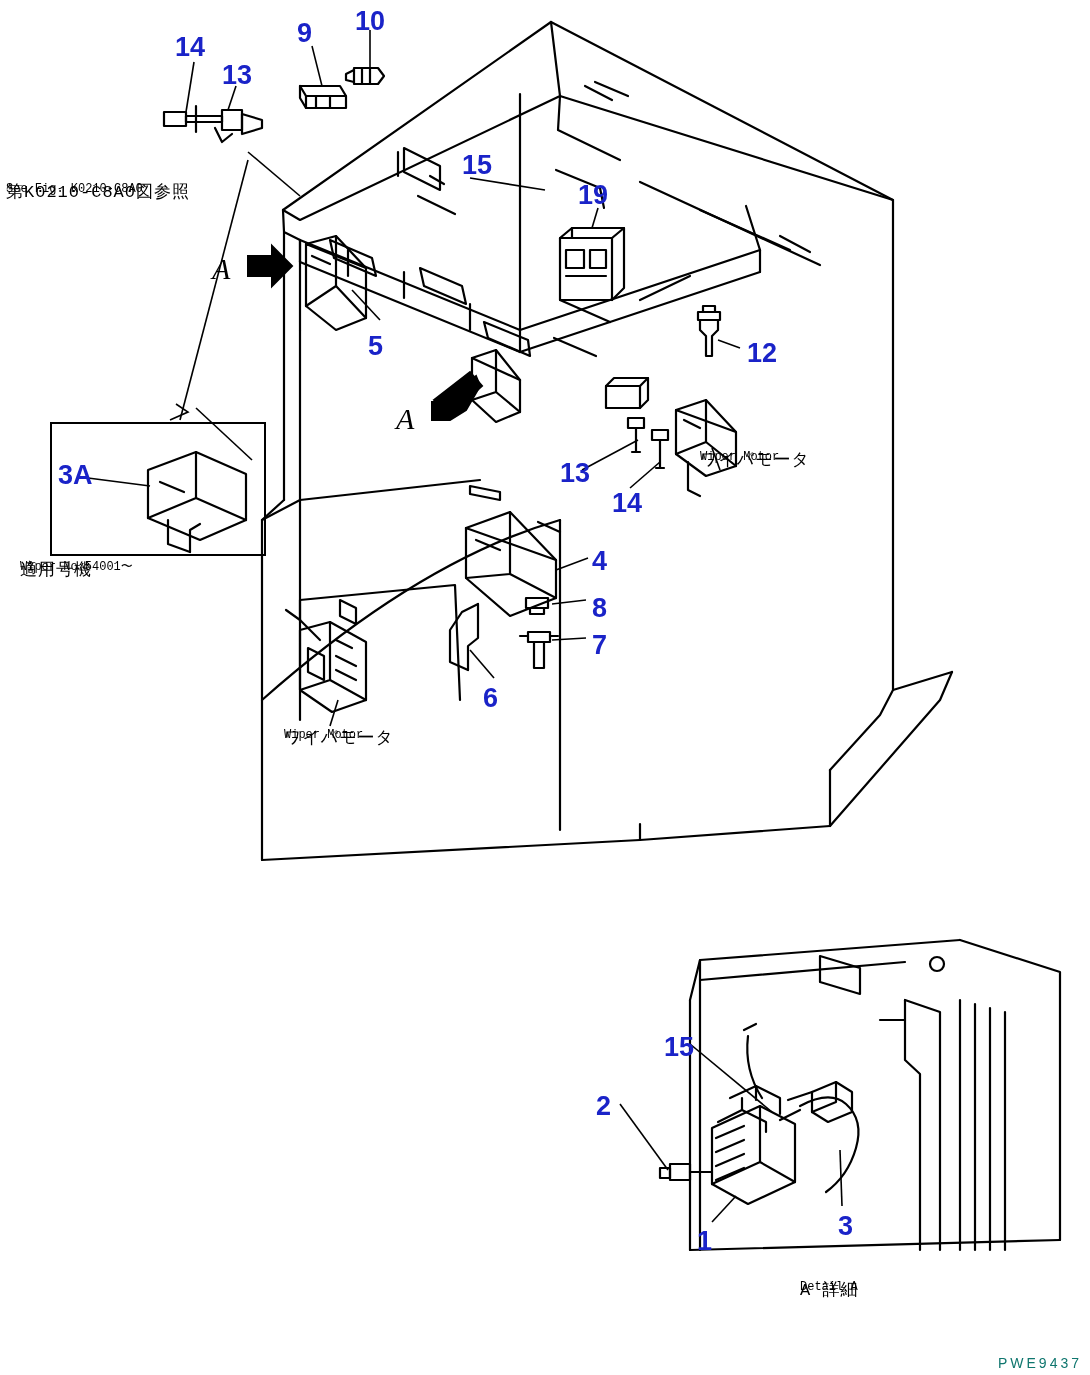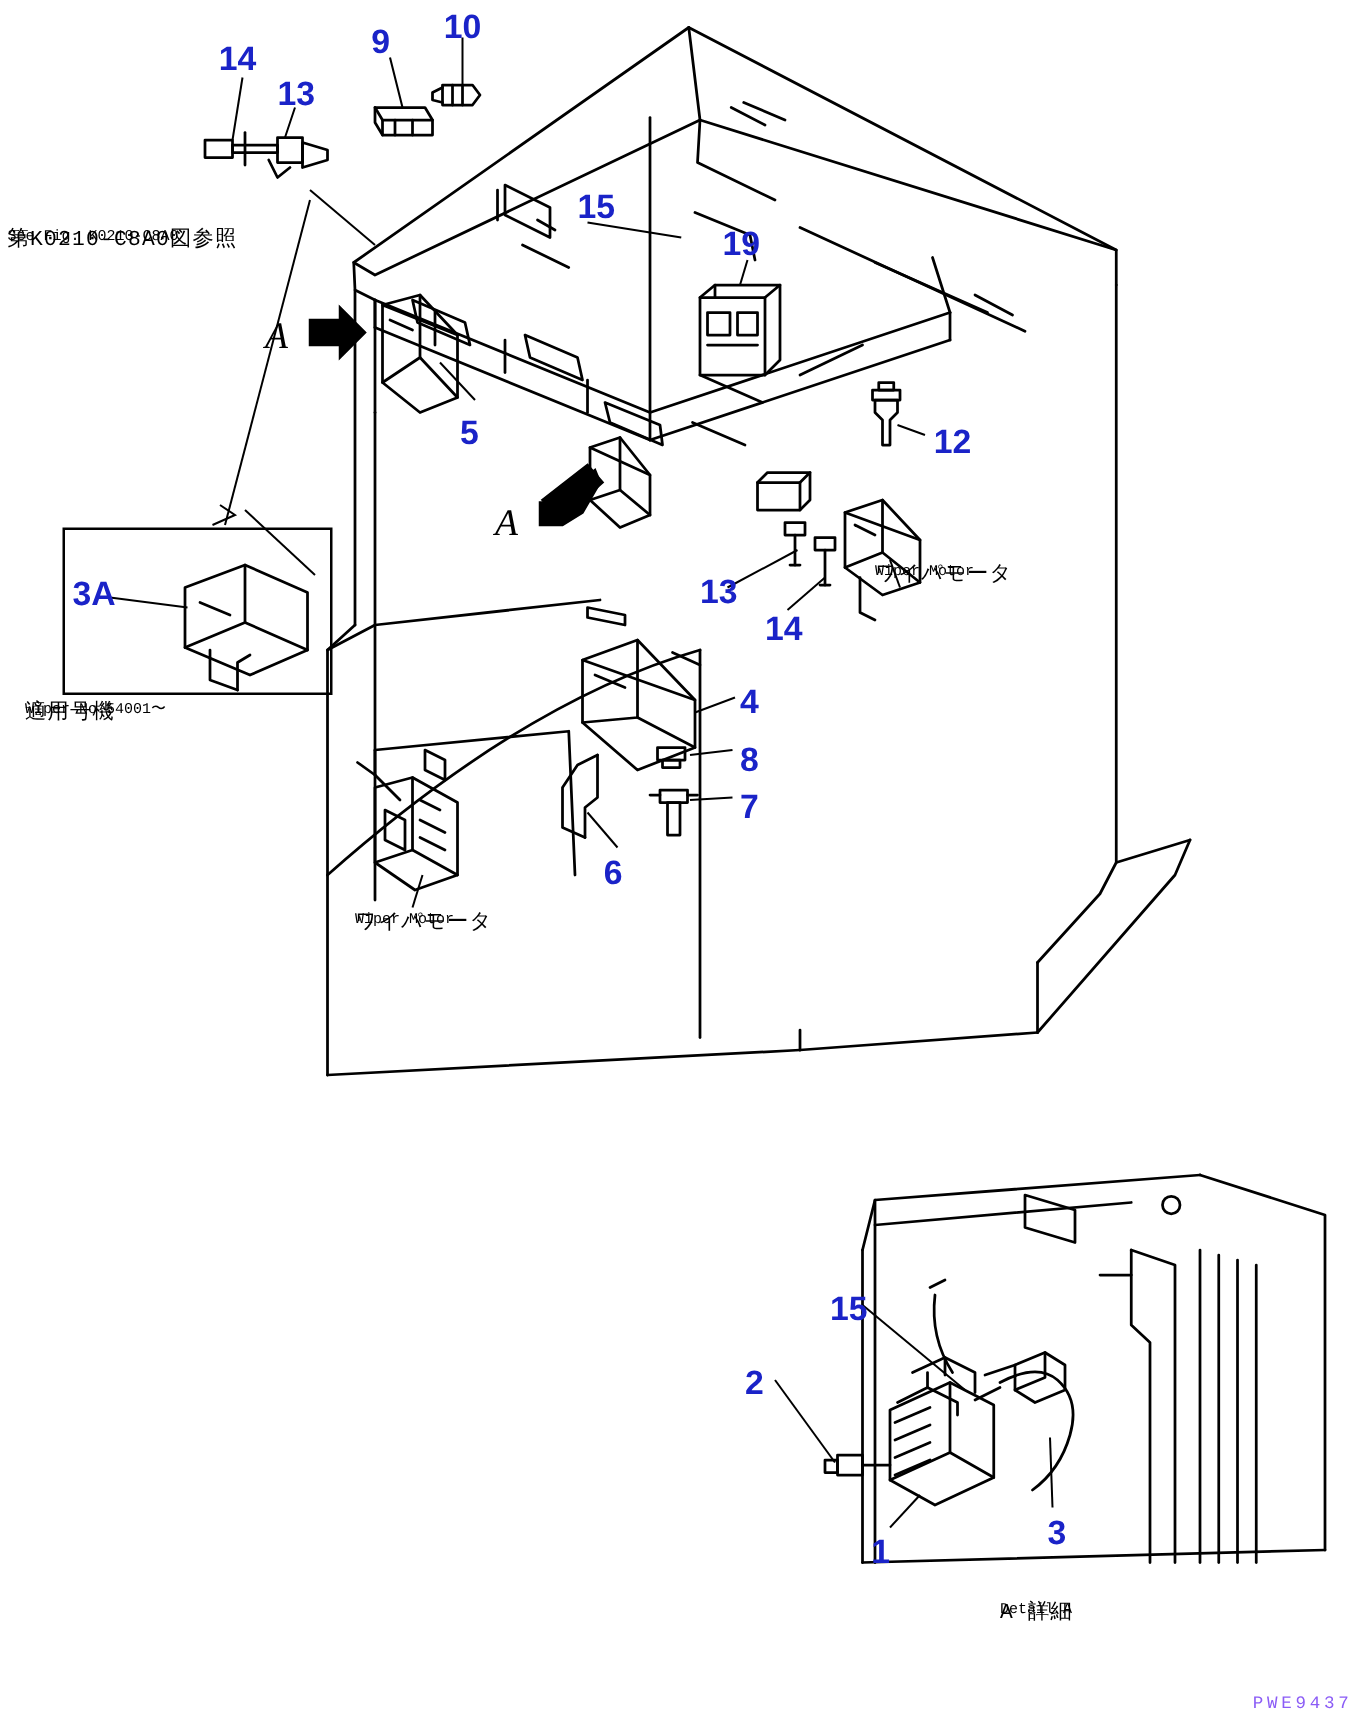--- a/index.html
+++ b/index.html
@@ -53,22 +53,22 @@
     color: #000000;
     font-family: "Liberation Serif", serif;
     font-size: 30px;
     font-style: italic;
     font-weight: normal;
   }
   .partno {
     position: absolute;
     right: 8px;
     bottom: 4px;
-    color: #8b5cf6;
-    font-family: Liberation Mono, monospace;
+    color: #0f766e;
+    font-family: Liberation Sans, sans-serif;
     font-size: 14px;
     letter-spacing: 3px;
   }
   .detailbox {
     position: absolute;
     border: 2px solid #000;
     box-sizing: border-box;
   }
 </style>
 </head>

